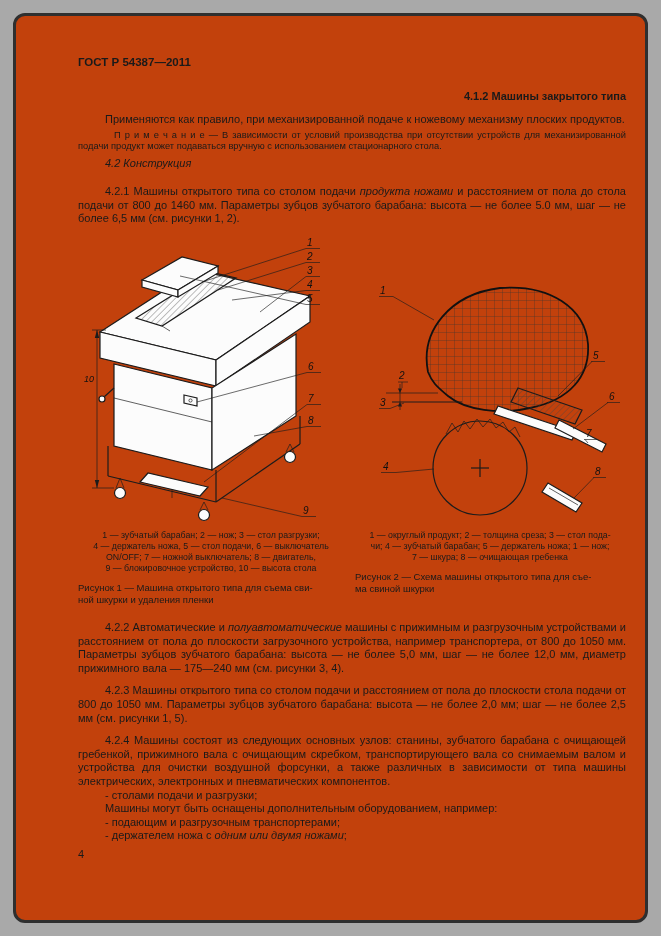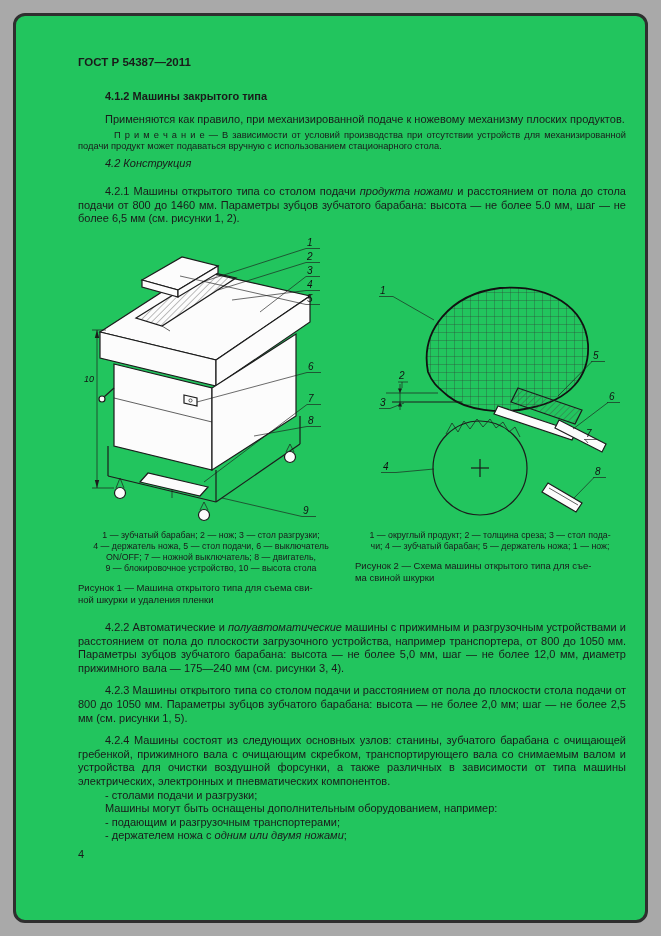--- a/index.html
+++ b/index.html
@@ -1,26 +1,26 @@
 <!DOCTYPE html>
 <html><head>
 <meta charset="utf-8">
 <style>
   * { box-sizing: border-box; margin: 0; padding: 0; }
   html,body { width: 661px; height: 936px; }
   body { font-family: "Liberation Sans", sans-serif; }
   .canvas { position: relative; width: 661px; height: 936px; background: #a9a9a9; overflow: hidden; }
   .frame { position: absolute; left: 13px; top: 13px; right: 13px; bottom: 13px;
-           background: #22c55e; border: 3px solid #2f2f2f; border-radius: 12px; }
+           background: #c2410c; border: 3px solid #2f2f2f; border-radius: 12px; }
   .content { position: absolute; left: 62px; top: 40px; width: 548px; color: #1a1a1a; }
   .doc-header { font-weight: bold; font-size: 11.5px; margin-bottom: 21px; }
   p.body { font-size: 11px; line-height: 13.6px; }
   .just { text-align: justify; margin-top: 9px; }
   .ind { text-indent: 27px; }
-  .hbold { font-weight: bold; font-size: 11px; line-height: 15px; margin-top: 2px; }
+  .hbold { font-weight: bold; font-size: 11px; line-height: 15px; margin-top: 2px; text-align: right; }
   .hboldit { font-weight: normal; font-style: italic; font-size: 11px; line-height: 15px; margin: 3px 0 14px; }
   .note { font-size: 9.3px; line-height: 11.8px; text-indent: 36px; text-align: justify; margin: 3px 0 2px; }
   .it { font-style: italic; }
   .figrow { position: relative; height: 300px; margin-top: 4px; }
   .figsvg1 { position: absolute; left: 6px; top: 0; }
   .figsvg2 { position: absolute; left: 272px; top: 0; }
   .caprow { display: flex; margin-bottom: 14px; }
   .capcol { width: 266px; }
   .capcol.c2 { margin-left: 11px; width: 270px; }
   .cap { font-size: 8.8px; line-height: 11px; text-align: center; }
@@ -198,20 +198,21 @@
           <div class="cap">ON/OFF; 7 — ножной выключатель; 8 — двигатель,</div>
           <div class="cap">9 — блокировочное устройство, 10 — высота стола</div>
           <div class="figlabel">
             <div>Рисунок 1 — Машина открытого типа для съема сви-</div>
             <div>ной шкурки и удаления пленки</div>
           </div>
         </div>
         <div class="capcol c2">
           <div class="cap">1 — округлый продукт; 2 — толщина среза; 3 — стол пода-</div>
           <div class="cap">чи; 4 — зубчатый барабан; 5 — держатель ножа; 1 — нож;</div>
+          <div class="cap">7 — шкура; 8 — очищающая гребенка</div>
           <div class="figlabel">
             <div>Рисунок 2 — Схема машины открытого типа для съе-</div>
             <div>ма свиной шкурки</div>
           </div>
         </div>
       </div>
 
       <p class="body ind just"><span>4.2.2 Автоматические и </span><span class="it">полуавтоматические</span><span> машины с прижимным и разгрузочным устройствами и расстоянием от пола до плоскости загрузочного устройства, например транспортера, от 800 до 1050 мм. Параметры зубцов зубчатого барабана: высота — не более 5,0 мм, шаг — не более 12,0 мм, диаметр прижимного вала — 175—240 мм (см. рисунки 3, 4).</span></p>
       <p class="body ind just">4.2.3 Машины открытого типа со столом подачи и расстоянием от пола до плоскости стола подачи от 800 до 1050 мм. Параметры зубцов зубчатого барабана: высота — не более 2,0 мм; шаг — не более 2,5 мм (см. рисунки 1, 5).</p>
       <p class="body ind just">4.2.4 Машины состоят из следующих основных узлов: станины, зубчатого барабана с очищающей гребенкой, прижимного вала с очищающим скребком, транспортирующего вала со снимаемым валом и устройства для очистки воздушной форсунки, а также различных в зависимости от типа машины электрических, электронных и пневматических компонентов.</p>

